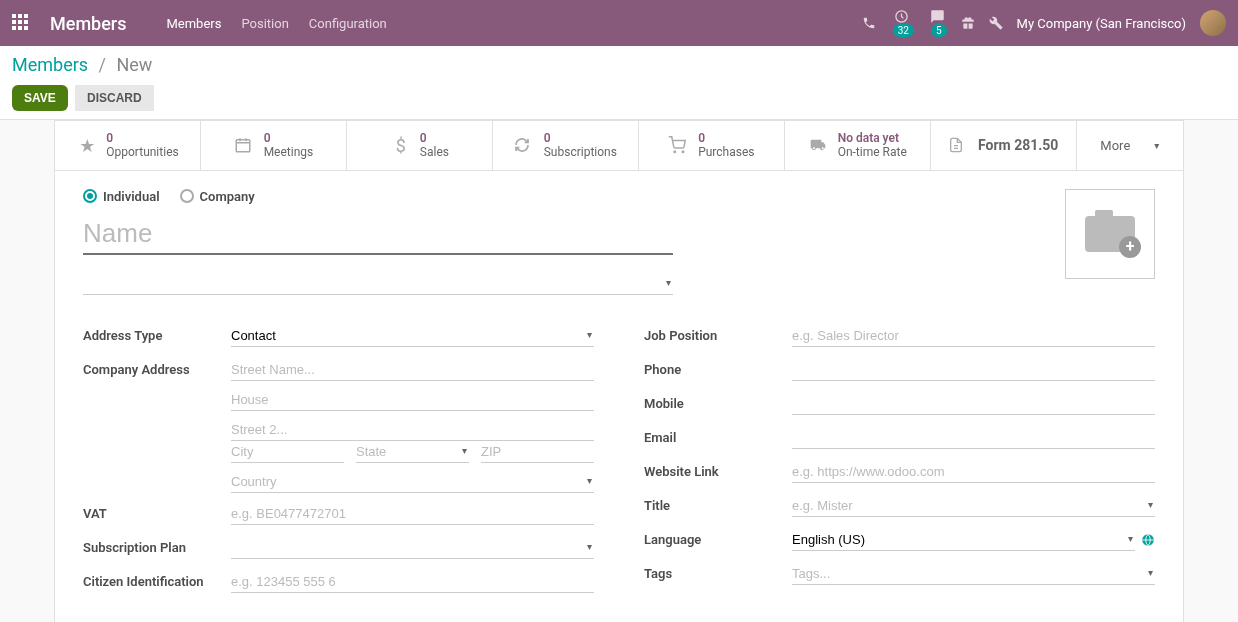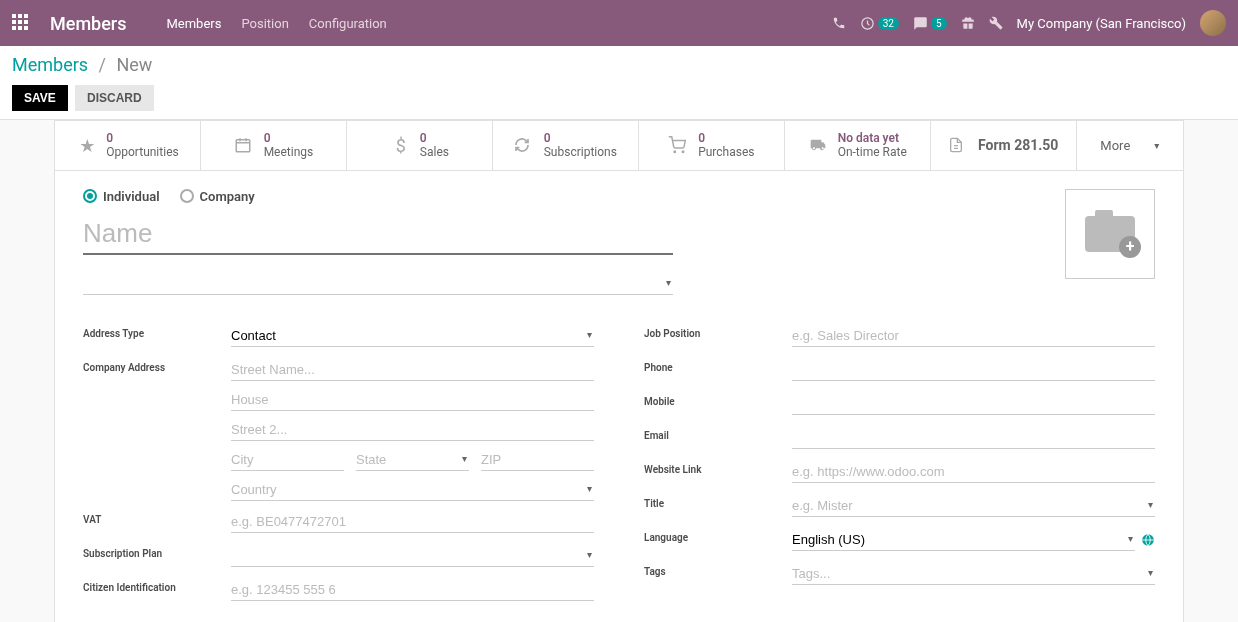--- a/index.html
+++ b/index.html
@@ -7,33 +7,33 @@
 
 
 .navbar { background: #875a7b; color: #fff; height: 46px; display: flex; align-items: center; padding: 0 12px; }
 .apps-icon { width: 18px; height: 18px; display: grid; grid-template-columns: repeat(3,4px); grid-template-rows: repeat(3,4px); gap: 2px; margin-right: 20px; cursor: pointer; }
 .apps-icon span { background: #fff; width:4px; height:4px; }
 .brand { font-size: 18px; font-weight: 500; margin-right: 40px; }
 .nav-links { display: flex; gap: 20px; }
 .nav-links a { color: #e5d5de; text-decoration: none; font-size: 13px; cursor: pointer; }
 .nav-links a.active { color: #fff; }
 .nav-right { margin-left: auto; display: flex; align-items: center; gap: 14px; }
-.nav-icon { color: #e5d5de; cursor: pointer; display:flex; align-items:center; position:relative; }
+.nav-icon { color: #e5d5de; cursor: pointer; display:flex; align-items:center; position:relative;flex-direction:column; }
 .badge-pill { background: #00a09d; color:#fff; border-radius: 8px; font-size: 10px; padding: 1px 5px; margin-left: 3px; }
 .company-name { font-size: 13px; }
 .avatar { width: 26px; height: 26px; border-radius: 50%; background: linear-gradient(135deg, #d4a574, #8b6f47); }
 
 
 .control-panel { padding: 8px 12px; border-bottom: 1px solid #e0e0e0; }
 .breadcrumb { font-size: 18px; color: #666; margin-bottom: 10px; }
 .breadcrumb a { color: #00a09d; text-decoration: none; }
 .breadcrumb .sep { margin: 0 6px; color: #999; }
 .breadcrumb .current { color: #888; }
 .btn { padding: 6px 12px; border: none; font-size: 12px; font-weight: 600; cursor: pointer; }
-.btn-primary { background: #000000; color: #fff; }
+.btn-primary { background: #4d7c0f; color: #fff; border-radius: 6px; }
 .btn-secondary { background: #e7e7e7; color: #555; margin-left: 4px; }
 
 
 .sheet-bg { background: #f9f9f9; padding: 0; display:flex; justify-content:center; }
 .sheet { background: #fff; border: 1px solid #e0e0e0; width: 1130px; position: relative; }
 
 
 .stat-buttons { display: flex; border-bottom: 1px solid #e0e0e0; }
 .stat-btn { flex: 1; display: flex; align-items: center; justify-content: center; gap: 8px; padding: 10px 6px; border-right: 1px solid #e0e0e0; cursor: pointer; min-height: 44px; }
 .stat-btn:last-child { border-right: none; }
@@ -58,21 +58,21 @@
 .company-select::after { content:'▾'; position:absolute; right:4px; top:2px; color:#666; font-size:11px; }
 
 .photo-box { position:absolute; right:28px; top:18px; width:90px; height:90px; border:1px solid #ccc; display:flex; align-items:center; justify-content:center; cursor:pointer; }
 .camera-shape { width:50px; height:36px; background:#bbb; border-radius:4px; position:relative; }
 .camera-shape::before { content:''; position:absolute; top:-6px; left:10px; width:18px; height:8px; background:#bbb; border-radius:2px 2px 0 0; }
 .camera-plus { position:absolute; bottom:-6px; right:-6px; width:22px; height:22px; border-radius:50%; background:#999; color:#fff; display:flex; align-items:center; justify-content:center; font-size:16px; font-weight:bold; }
 
 .fields-grid { display:flex; gap:50px; margin-top:30px; }
 .col { flex:1; }
 .field-row { display:flex; align-items:flex-start; margin-bottom:10px; min-height:24px; }
-.field-label { width:148px; font-weight:600; color:#4c4c4c; font-size:10px; padding-top:3px; }
+.field-label { width:148px; font-weight:600; color:#4c4c4c; font-size:13px; padding-top:3px; }
 .field-input-wrap { flex:1; }
 .inp { width:100%; border:none; border-bottom:1px solid #ccc; padding:3px 0; font-size:13px; outline:none; background:transparent; }
 .inp::placeholder { color:#bbb; }
 .sel { position:relative; }
 .sel::after { content:'▾'; position:absolute; right:2px; top:4px; color:#666; font-size:10px; pointer-events:none; }
 .addr-row { display:flex; gap:12px; margin-bottom:8px; }
 .addr-row .inp { }
 .addr-half { flex:1; }
 .addr-third { flex:1; }
 .globe-icon { color:#00a09d; margin-left:6px; font-size:14px; }
@@ -261,21 +261,21 @@
         </div>
 
         <div class="field-row">
           <div class="field-label">Company Address</div>
           <div class="field-input-wrap">
             <input class="inp" placeholder="Street Name..." style="">
             <div class="addr-row" style="margin-top:8px;">
               <input class="inp addr-half" placeholder="House" style="">
             </div>
             <input class="inp" placeholder="Street 2..." style="">
-            <div class="addr-row" style="margin-top:8px;align-items:flex-end;">
+            <div class="addr-row" style="align-items:flex-end;">
               <input class="inp addr-third" placeholder="City" style="">
               <div class="addr-third sel">
                 <input class="inp" placeholder="State" style="">
               </div>
               <input class="inp addr-third" placeholder="ZIP" style="">
             </div>
             <div class="sel" style="margin-top:8px;">
               <input class="inp" placeholder="Country" style="">
             </div>
           </div>

